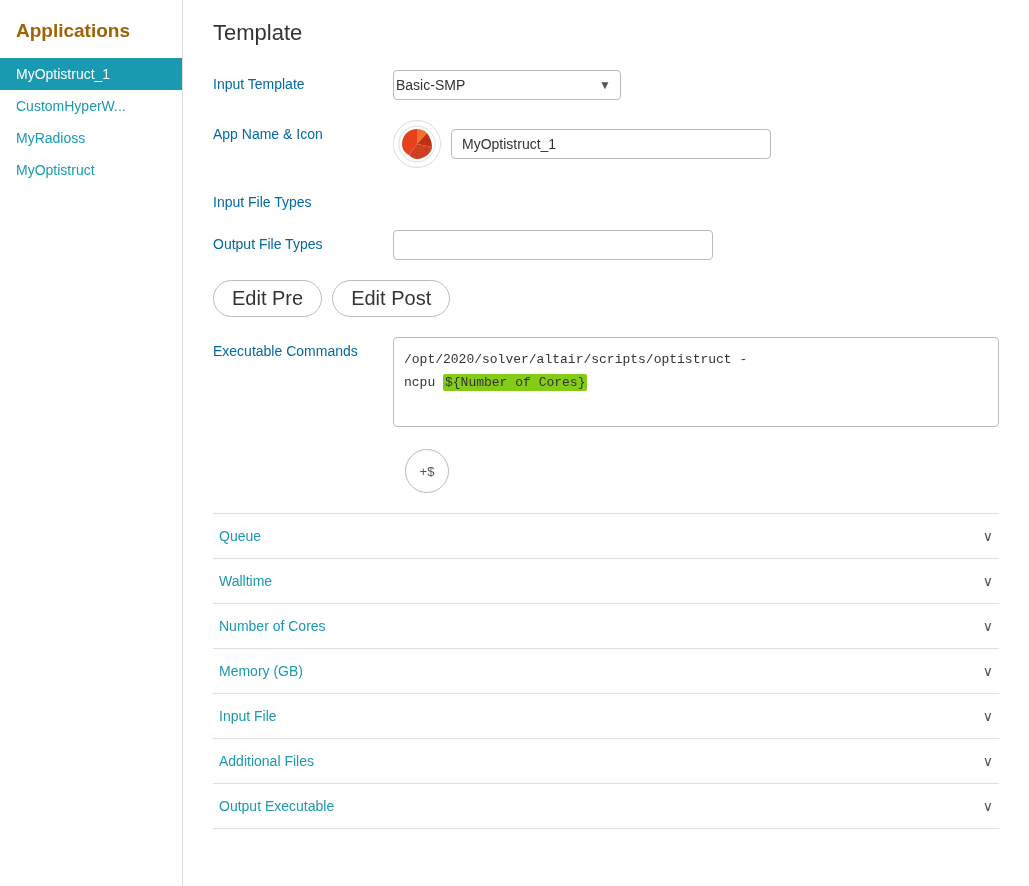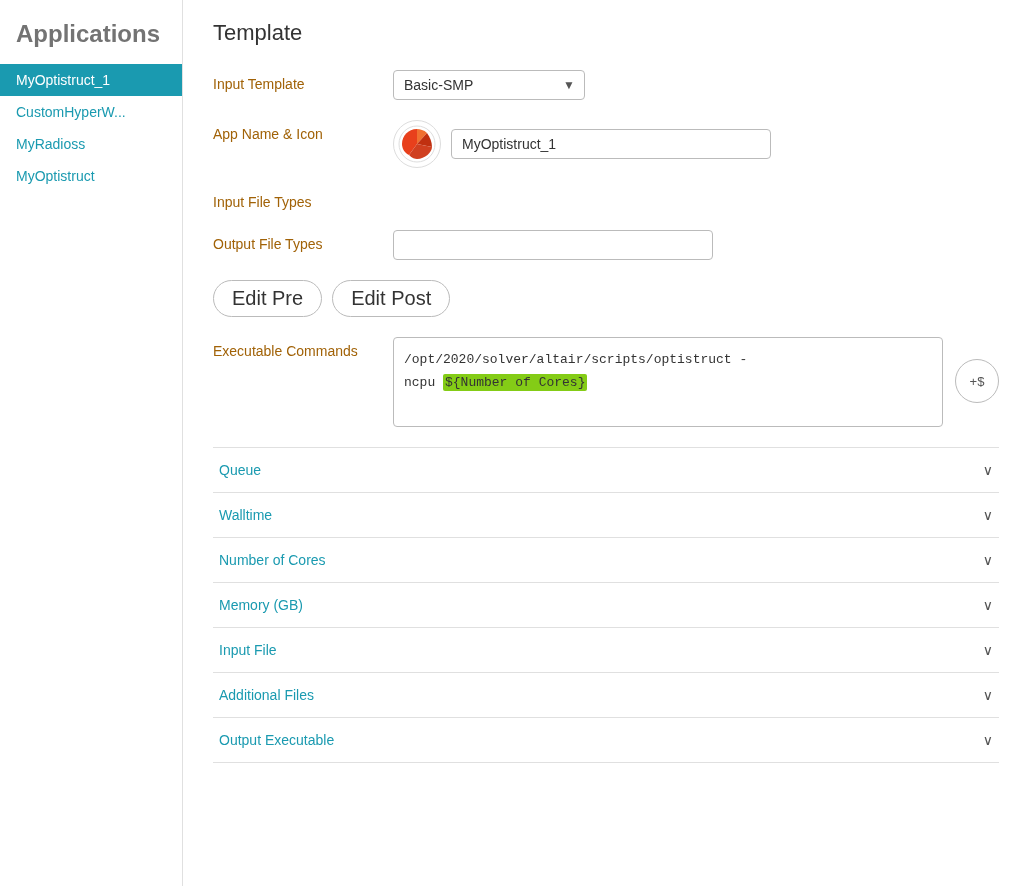--- a/index.html
+++ b/index.html
@@ -7,23 +7,23 @@
 
     
     .sidebar {
       width: 183px;
       min-width: 183px;
       background: #fff;
       border-right: 1px solid #e0e0e0;
       padding-top: 10px;
     }
     .sidebar-title {
-      font-size: 24px;
+      font-size: 19px;
       font-weight: bold;
-      color: #737373;
+      color: #a16207;
       padding: 10px 16px 16px 16px;
     }
     .sidebar-item {
       padding: 8px 16px;
       cursor: pointer;
       color: #1a9ab0;
       font-size: 14px;
     }
     .sidebar-item.active {
       background: #1a9ab0;
@@ -45,45 +45,45 @@
 
     
     .form-row {
       display: flex;
       align-items: flex-start;
       margin-bottom: 20px;
     }
     .form-label {
       width: 180px;
       min-width: 180px;
-      color: #a16207;
+      color: #0369a1;
       font-size: 14px;
       padding-top: 6px;
     }
     .form-control-area {
       flex: 1;
       display: flex;
       align-items: center;
     }
 
     
     .select-wrapper {
       position: relative;
       display: inline-block;
     }
     .select-dropdown {
       appearance: none;
       -webkit-appearance: none;
       border: 1px solid #bbb;
       border-radius: 4px;
-      padding: 6px 32px 6px 10px;
-      font-size: 14px;
-      color: #333;
-      background: #fff;
-      width: 192px;
+      padding: 6px 32px 6px 2px;
+      font-size: 14px;
+      color: #333;
+      background: #fff;
+      width: 228px;
       cursor: pointer;
     }
     .select-arrow {
       position: absolute;
       right: 10px;
       top: 50%;
       transform: translateY(-50%);
       pointer-events: none;
       color: #555;
       font-size: 12px;
@@ -123,20 +123,21 @@
       background: #fff;
       color: #333;
       cursor: pointer;
       margin-right: 10px;
     }
 
     
     .exec-row {
       display: flex;
       align-items: flex-start;
+      flex-direction: column;
     }
     .exec-command-text {
       font-family: 'Courier New', monospace;
       font-size: 13px;
       padding: 10px;
       border: 1px solid #bbb;
       border-radius: 4px;
       background: #fff;
       min-height: 90px;
       width: 100%;

